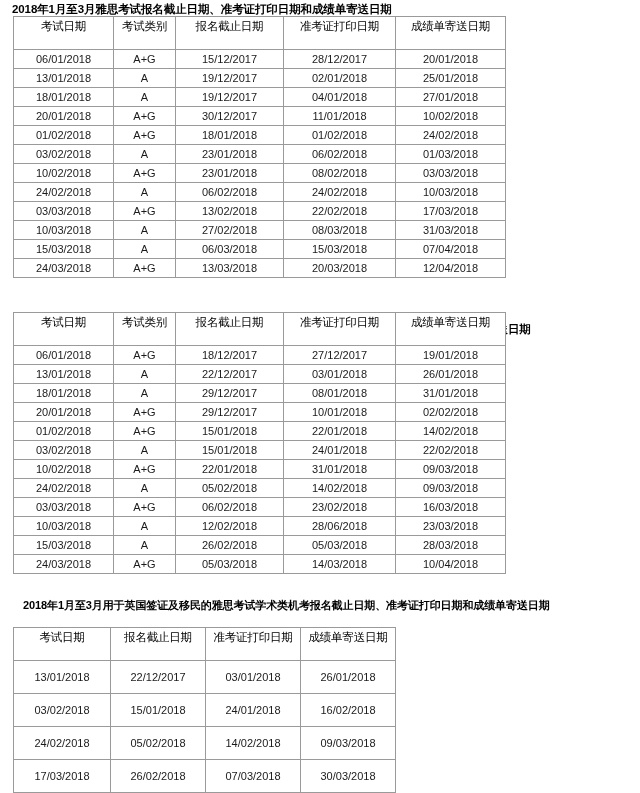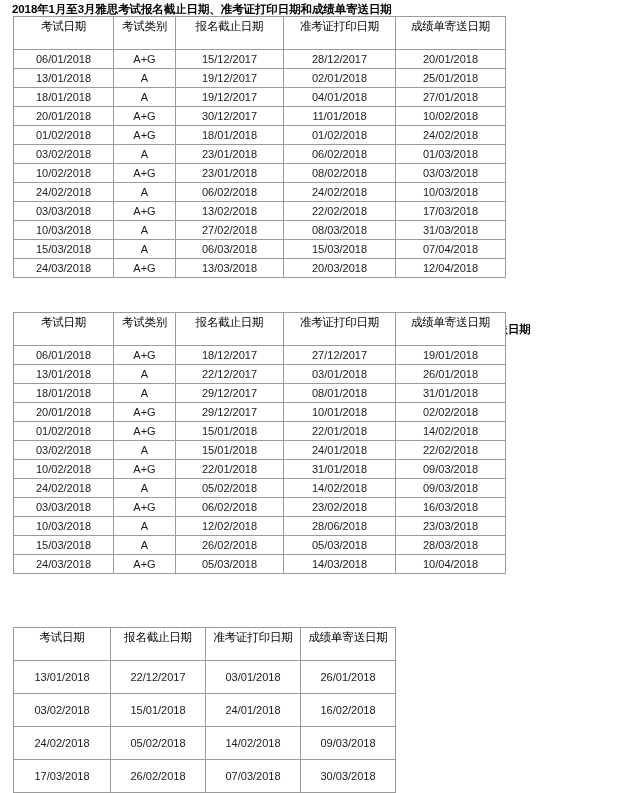--- a/index.html
+++ b/index.html
@@ -307,20 +307,21 @@
         <tr>
           <td>24/03/2018</td>
           <td>A+G</td>
           <td>05/03/2018</td>
           <td>14/03/2018</td>
           <td>10/04/2018</td>
         </tr>
       </tbody>
   </table>
 
+  <div class="section-title" id="title-3">2018年1月至3月用于英国签证及移民的雅思考试学术类机考报名截止日期、准考证打印日期和成绩单寄送日期</div>
 
   <table class="sched" id="table-3">
     <colgroup>
       <col class="c0">
         <col class="c1">
         <col class="c2">
         <col class="c3">
     </colgroup>
     <thead>
       <tr>

